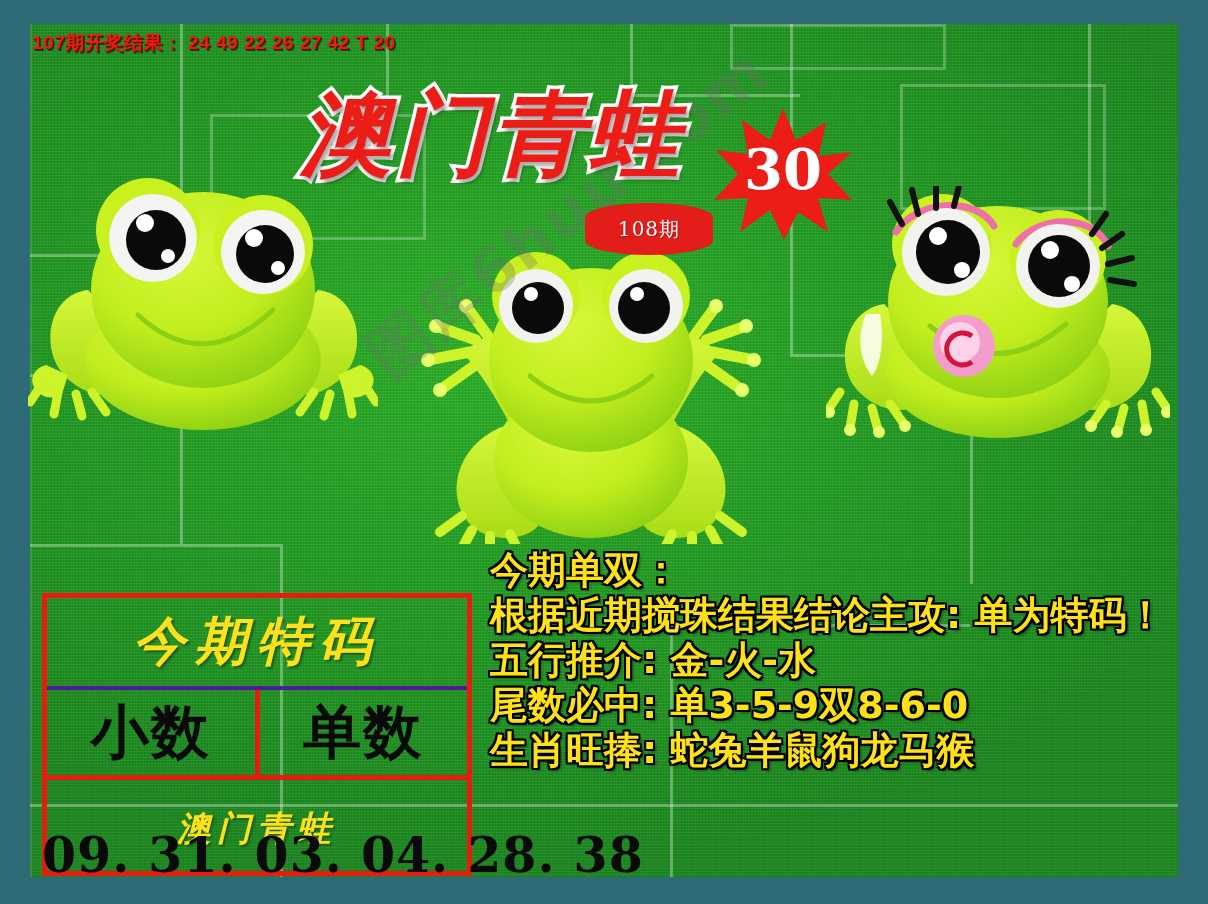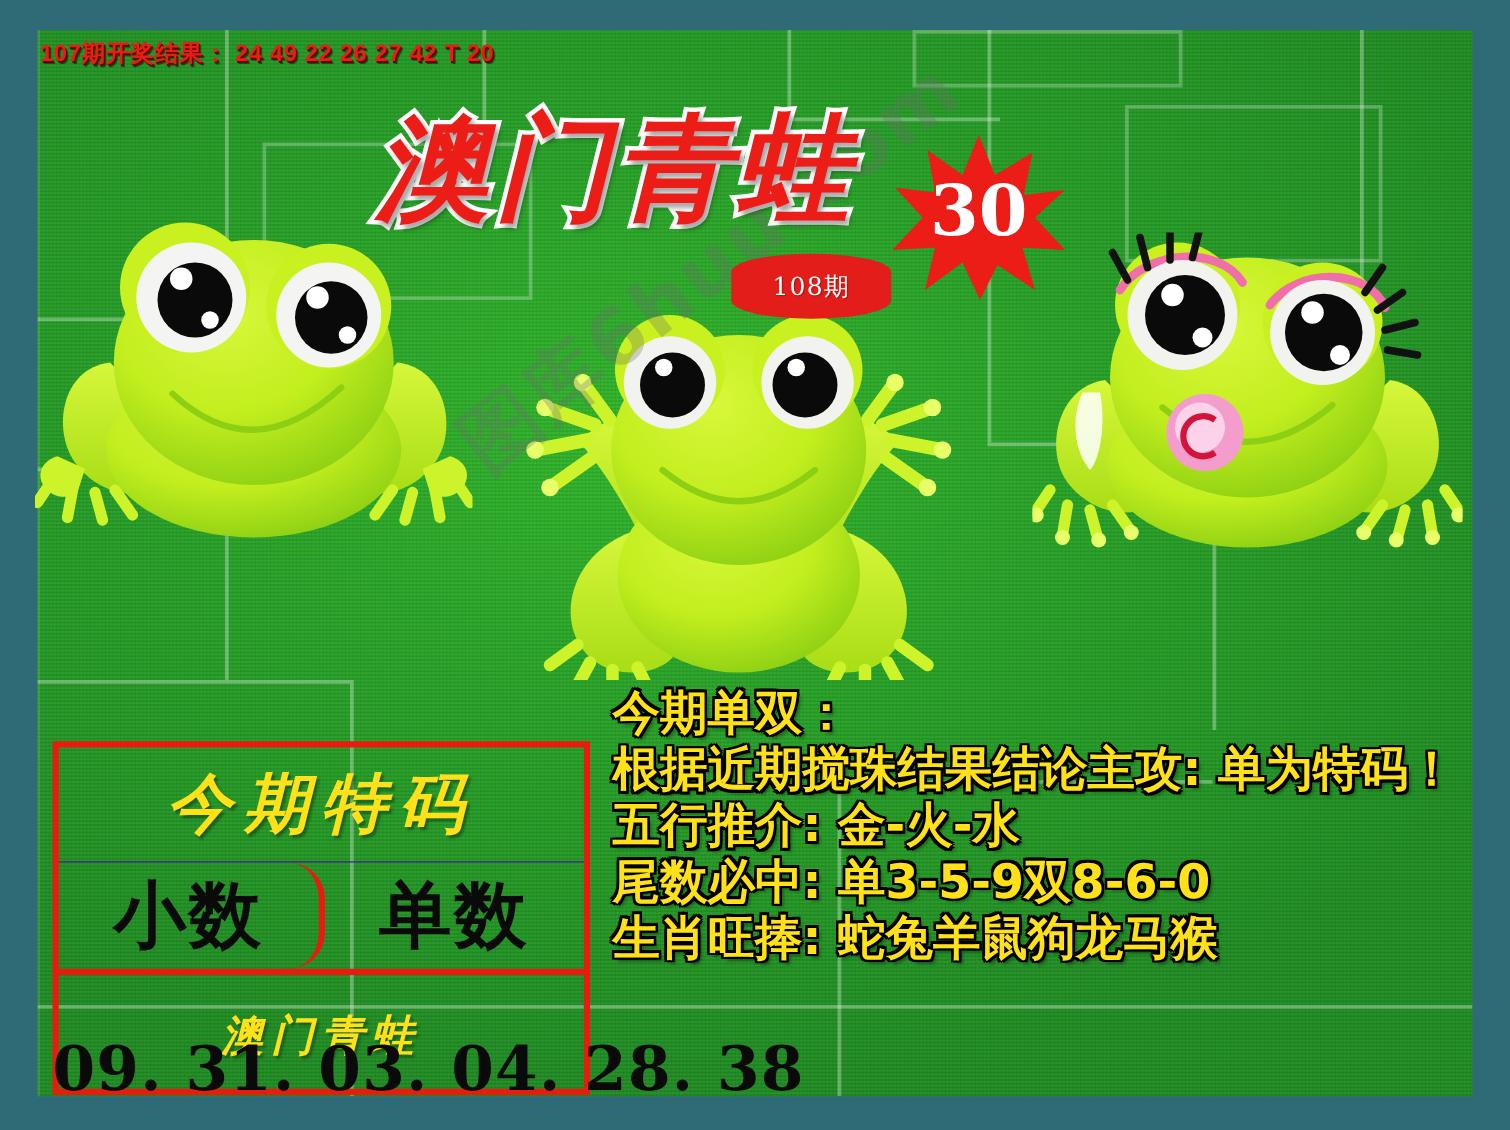--- a/index.html
+++ b/index.html
@@ -76,28 +76,28 @@
 
   
   .frog{position:absolute;z-index:20;}
 
   
   #code-table{
     position:absolute;left:42px;top:593px;width:430px;height:283px;z-index:35;
     border:5px solid #e81c0e;box-sizing:border-box;
   }
   #ct-row1{height:92px;display:flex;align-items:center;justify-content:center;
-           border-bottom:1px solid #4c1d95;box-sizing:border-box;}
+           border-bottom:4px solid #4c1d95;box-sizing:border-box;}
   #ct-row1 span{
     font-family:"DejaVu Serif","Liberation Serif",serif;
     font-weight:bold;font-style:italic;font-size:52px;color:#ffe11a;
     letter-spacing:10px;text-shadow:2px 2px 2px rgba(0,0,0,.35);
   }
   #ct-row2{height:90px;display:flex;border-bottom:5px solid #e81c0e;box-sizing:border-box;}
-  #ct-row2 .cell{flex:1;display:flex;align-items:center;justify-content:center;border-radius:29px;}
+  #ct-row2 .cell{flex:1;display:flex;align-items:center;justify-content:center;}
   #ct-row2 .cell:first-child{border-right:5px solid #e81c0e;}
   #ct-row2 .cell span{
     font-family:"DejaVu Serif","Liberation Serif",serif;
     font-weight:bold;font-size:58px;color:#0a0a0a;letter-spacing:2px;
   }
   #ct-row3{height:96px;display:flex;flex-direction:column;align-items:center;justify-content:center;}
   #ct-row3 .sub{
     font-family:"DejaVu Serif","Liberation Serif",serif;
     font-weight:bold;font-style:italic;font-size:34px;color:#ffe11a;
     letter-spacing:6px;text-shadow:2px 2px 2px rgba(0,0,0,.3);margin-bottom:-2px;

